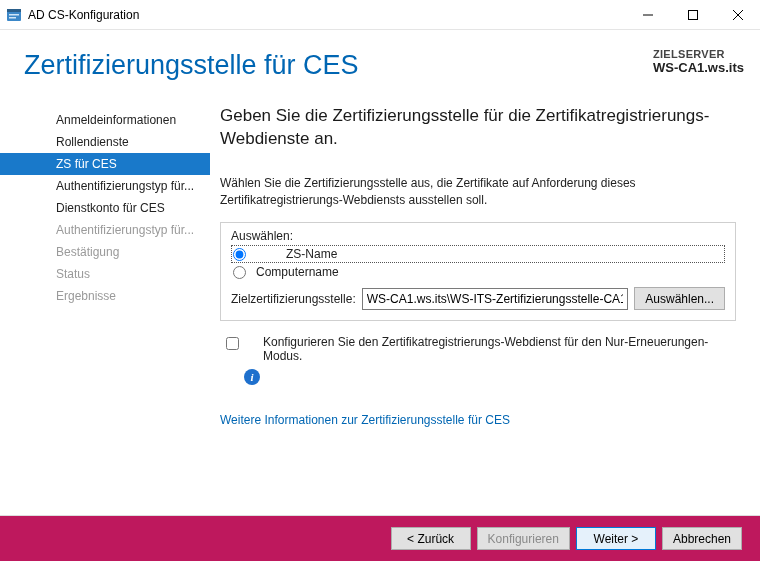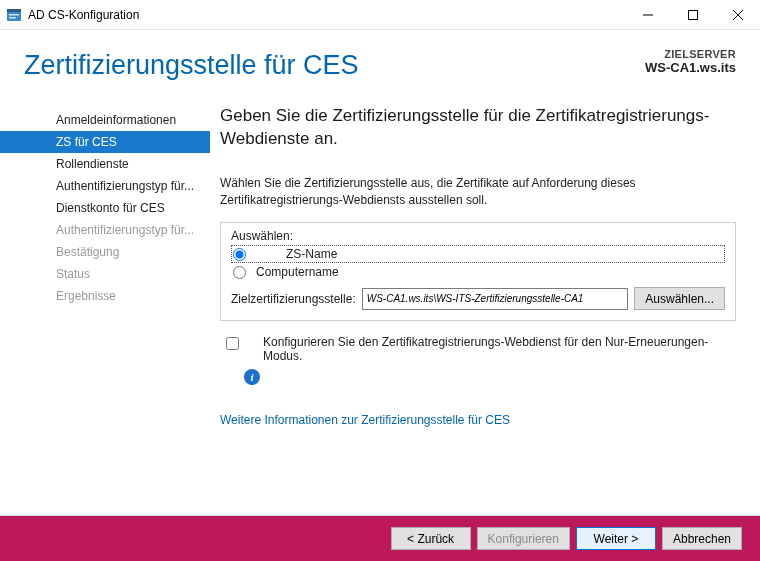--- a/index.html
+++ b/index.html
@@ -38,23 +38,23 @@
     position: relative;
     padding: 20px 24px 14px 24px;
   }
   .page-title {
     font-size: 27px;
     color: #0066b3;
     font-weight: 400;
   }
   .target {
     position: absolute;
-    right: 24px;
+    right: 16px;
     top: 18px;
-    text-align: right;
+    text-align: left;
   }
   .target .lbl { font-size: 11px; font-weight:700; color:#444; letter-spacing:0.3px; }
   .target .val { font-size: 13px; font-weight:700; color:#222; }
   .body {
     display:flex;
     padding: 0 0 0 0;
     height: 420px;
   }
   .sidebar {
     width: 210px;
@@ -123,23 +123,22 @@
     align-items:center;
     gap:6px;
     margin-top:6px;
   }
   .target-row label { font-size:12px; white-space:nowrap; }
   .target-row input[type=text] {
     flex:1;
     height: 22px;
     border:1px solid #7a7a7a;
     padding: 2px 4px;
-    font-size:10px;
+    font-size:12px;
     font-family:inherit;
-    font-style:italic;
   }
   .btn {
     height: 23px;
     min-width: 80px;
     padding: 0 10px;
     font-size:12px;
     font-family:inherit;
     background: #e1e1e1;
     border: 1px solid #adadad;
     cursor:pointer;
@@ -234,22 +233,22 @@
   <div class="target">
     <div class="lbl">ZIELSERVER</div>
     <div class="val">WS-CA1.ws.its</div>
   </div>
 </div>
 
 <div class="body">
 
   <div class="sidebar">
     <div class="nav-item">Anmeldeinformationen</div>
+    <div class="nav-item">Rollendienste</div>
     <div class="nav-item selected">ZS für CES</div>
-    <div class="nav-item">Rollendienste</div>
     <div class="nav-item">Authentifizierungstyp für...</div>
     <div class="nav-item">Dienstkonto für CES</div>
     <div class="nav-item disabled">Authentifizierungstyp für...</div>
     <div class="nav-item disabled">Bestätigung</div>
     <div class="nav-item disabled">Status</div>
     <div class="nav-item disabled">Ergebnisse</div>
   </div>
 
   <div class="content">
     <div class="content-heading">Geben Sie die Zertifizierungsstelle für die Zertifikatregistrierungs-Webdienste an.</div>

